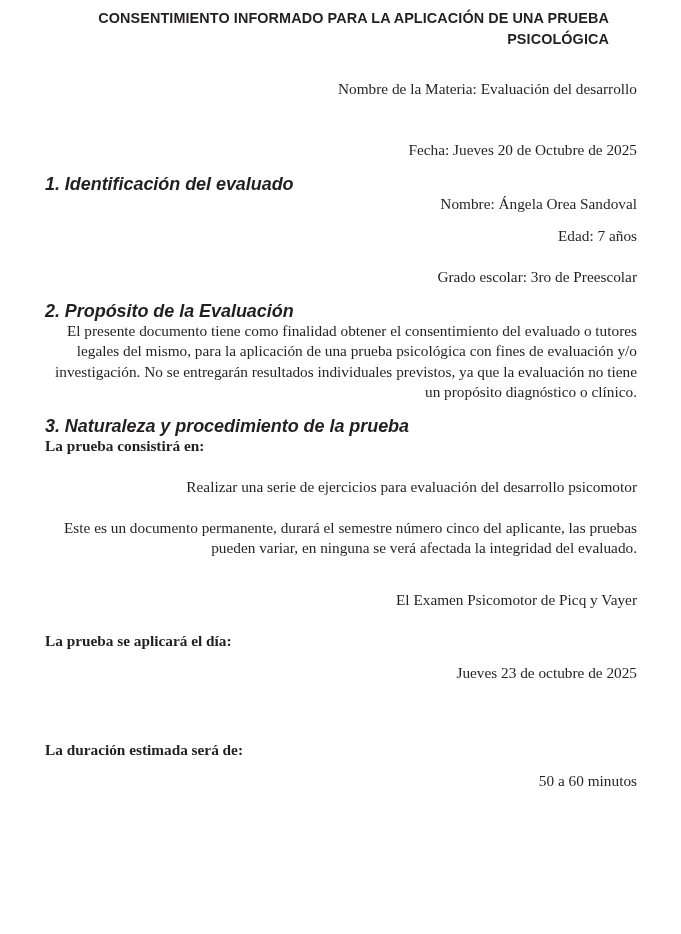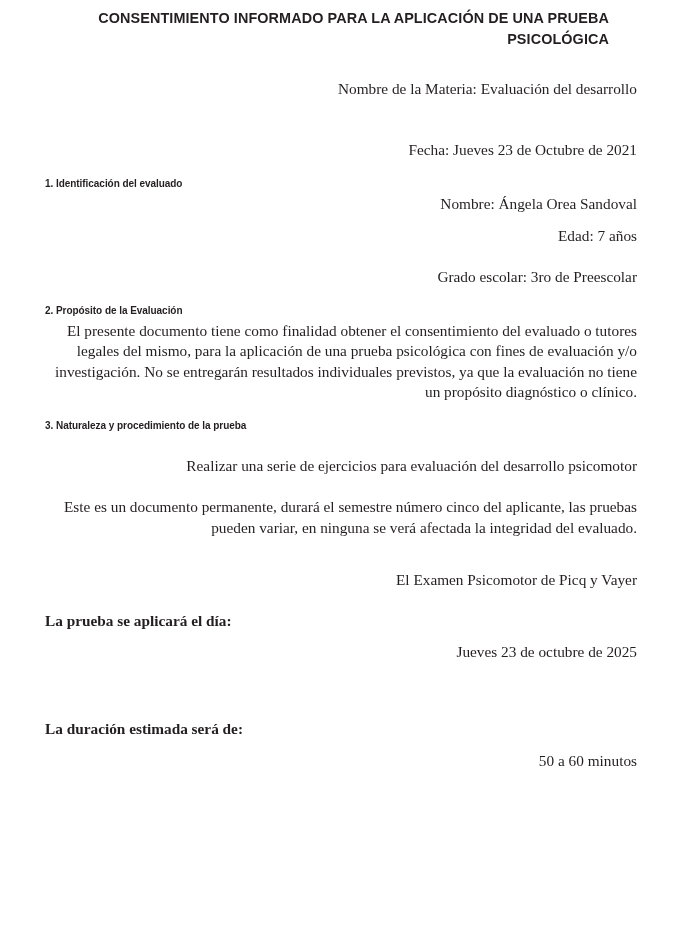--- a/index.html
+++ b/index.html
@@ -59,25 +59,26 @@
   .spacer-lg { height: 29px; }
   .spacer-md { height: 20px; }
   .spacer-sm { height: 11px; }
   .spacer-xs { height: 5px; }
   .spacer-gap { height: 47px; }
 
   
   .section-head {
     font-family: "Liberation Sans", "DejaVu Sans", sans-serif;
     font-weight: bold;
-    font-size: 10px;
+    font-size: 18px;
     line-height: 18px;
     letter-spacing: -0.05px;
     color: #231f20;
     margin: 0 0 1px 0;
+    font-style: italic;
   }
 
   
   .sub-label {
     font-family: "Liberation Serif", "DejaVu Serif", serif;
     font-weight: bold;
     font-size: 15.3px;
     line-height: 20.5px;
     color: #231f20;
     margin: 0;
@@ -97,38 +98,39 @@
 
   <div class="spacer-lg"></div>
 
   <div class="body-block">
 
     <p class="para">Nombre de la Materia:  Evaluación del desarrollo</p>
     <div class="spacer-md"></div>
 
     <div class="spacer-sm"></div>
 
-    <p class="para">Fecha: Jueves 23 de Octubre de 2021</p>
+    <p class="para">Fecha: Jueves 20 de Octubre de 2025</p>
     <div class="spacer-xs"></div>
 
     <p class="section-head">1. Identificación del evaluado</p>
     <p class="para tight">Nombre: Ángela Orea Sandoval</p>
     <div class="spacer-sm"></div>
 
     <p class="para">Edad: 7 años</p>
     <div class="spacer-sm"></div>
 
     <p class="para">Grado escolar: 3ro de Preescolar</p>
     <div class="spacer-xs"></div>
 
     <p class="section-head">2. Propósito de la Evaluación</p>
     <p class="para">El presente documento tiene como finalidad obtener el consentimiento del evaluado o tutores legales del mismo, para la aplicación de una prueba psicológica con fines de evaluación y/o investigación. No se entregarán resultados individuales previstos, ya que la evaluación no tiene un propósito diagnóstico o clínico.</p>
     <div class="spacer-xs"></div>
 
     <p class="section-head">3. Naturaleza y procedimiento de la prueba</p>
+    <p class="sub-label">La prueba consistirá en:</p>
     <div class="spacer-md"></div>
 
     <p class="para">Realizar una serie de ejercicios para evaluación del desarrollo psicomotor</p>
     <div class="spacer-sm"></div>
 
     <p class="para">Este es un documento permanente, durará el semestre número cinco del aplicante, las pruebas pueden variar, en ninguna se verá afectada la integridad del evaluado.</p>
     <div class="spacer-sm"></div>
 
     <div class="spacer-sm"></div>
 

